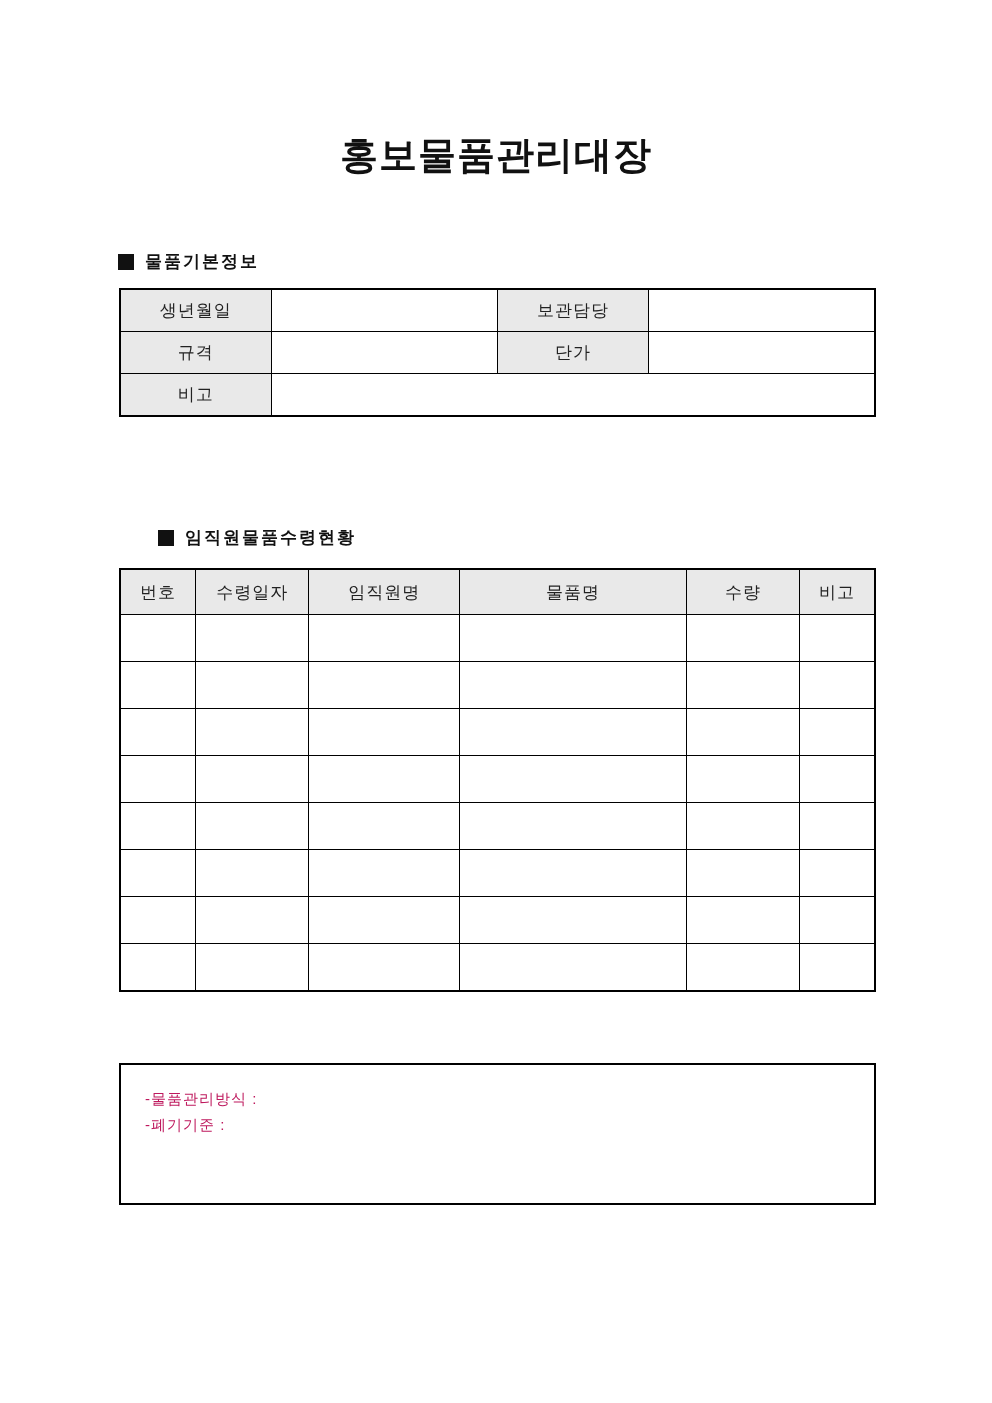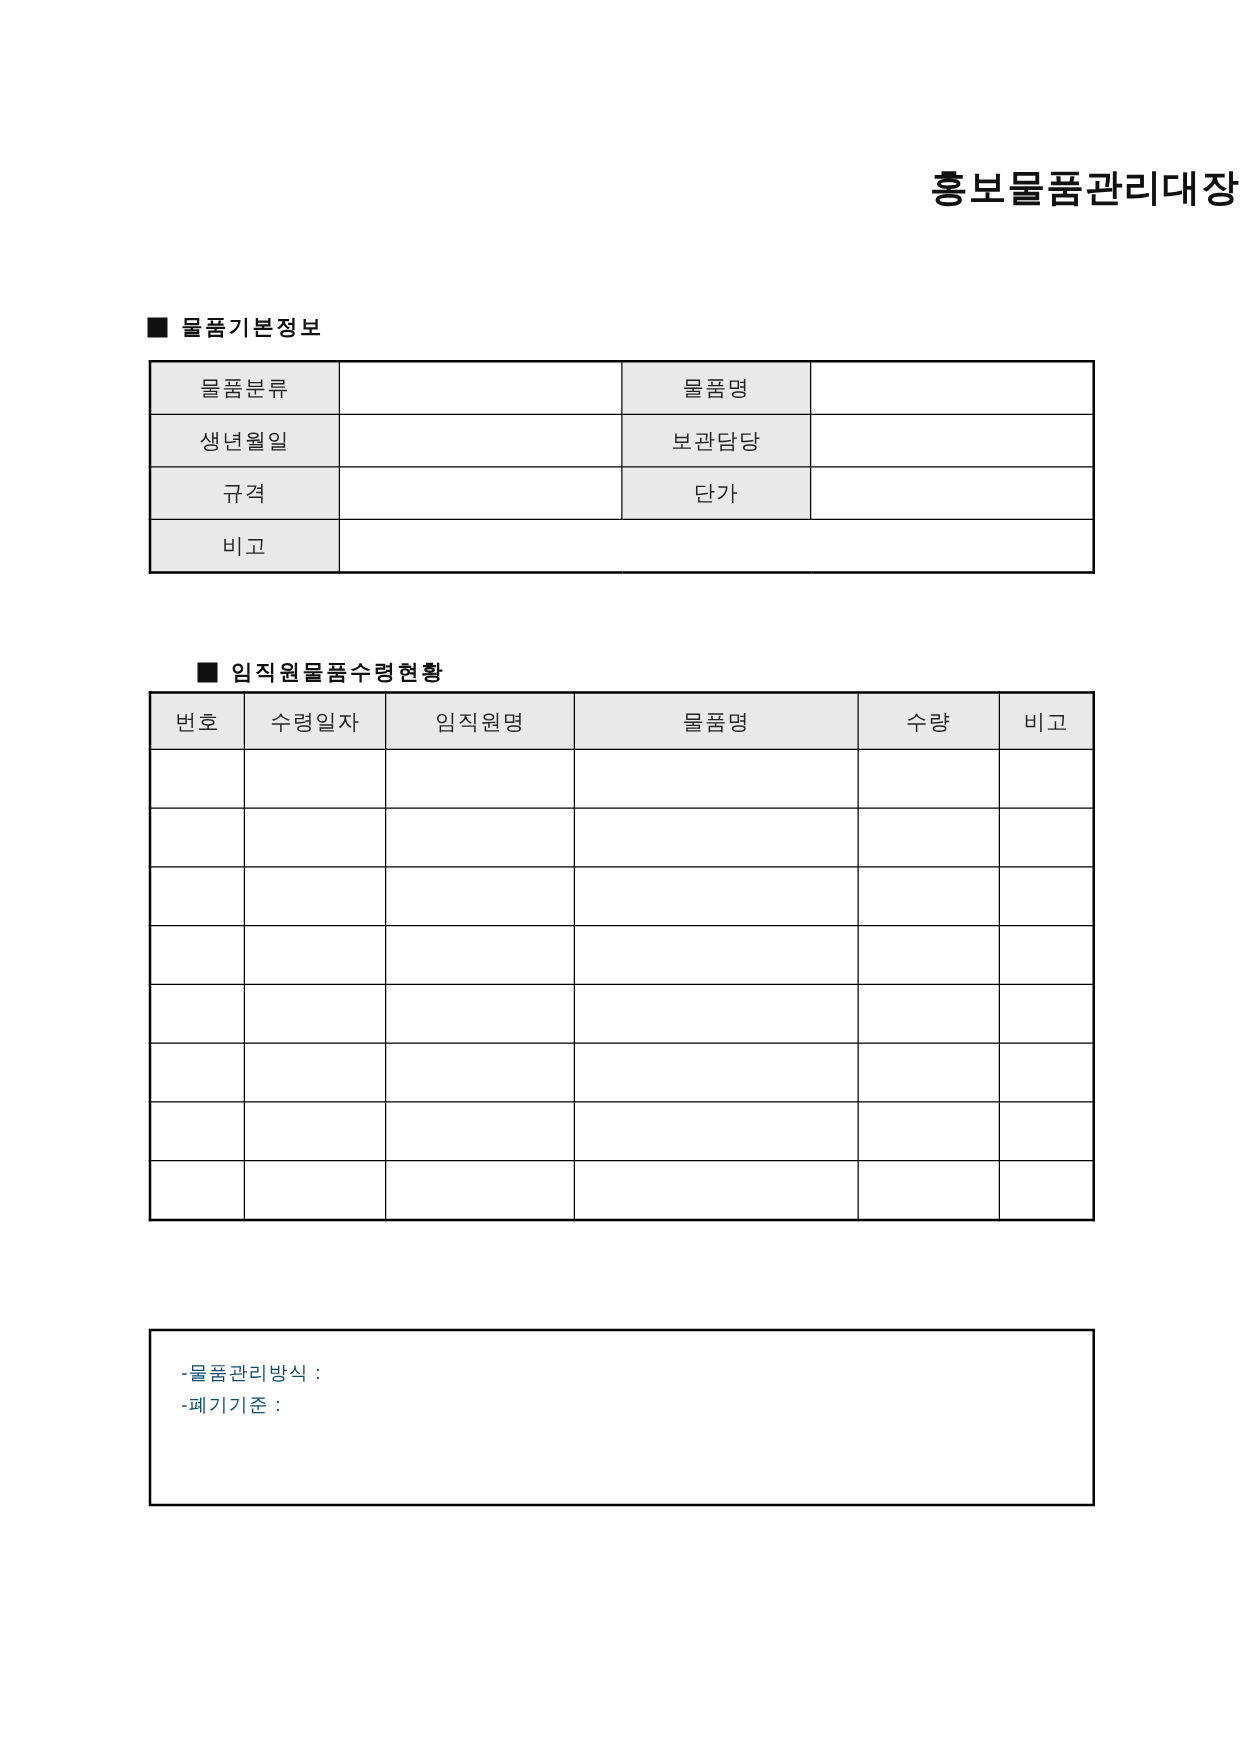--- a/index.html
+++ b/index.html
@@ -14,22 +14,22 @@
     font-family: "Liberation Sans", "DejaVu Sans", sans-serif;
     color: #222222;
   }
 
   
   .doc-title {
     position: absolute;
     top: 130px;
     left: 0;
     width: 100%;
-    text-align: right;
-    font-size: 30px;
+    text-align: center;
+    font-size: 38px;
     font-weight: bold;
     letter-spacing: 1px;
     color: #111111;
   }
 
   
   .section-header {
     position: absolute;
     left: 118px;
     display: flex;
@@ -72,40 +72,40 @@
   .label-cell, th {
     background: #e9e9e9;
   }
   .value-cell {
     background: #ffffff;
   }
 
   .basic-info-table { top: 288px; }
   .basic-info-table td { height: 41px; }
 
-  .receipt-table { top: 553px; }
+  .receipt-table { top: 568px; }
   .receipt-table th { height: 44px; }
   .receipt-table td { height: 46px; }
 
   
   .notes-box {
     position: absolute;
     left: 119px;
     top: 1063px;
     width: 757px;
     height: 142px;
     box-sizing: border-box;
     border: 2px solid #000000;
     padding: 21px 24px;
   }
   .note-line {
     font-size: 15px;
     line-height: 26px;
     letter-spacing: 1px;
-    color: #0c4a6e;
+    color: #be185d;
     white-space: pre;
   }
 </style>
 </head>
 <body>
 
 <div class="doc-title">홍보물품관리대장</div>
 
 <div class="section-header first">
   <span class="square-marker"></span>
@@ -113,26 +113,20 @@
 </div>
 
 <table class="basic-info-table">
   <colgroup>
     <col style="width:20%">
       <col style="width:30%">
       <col style="width:20%">
       <col style="width:30%">
   </colgroup>
   <tbody>
-    <tr>
-      <td class="label-cell">물품분류</td>
-      <td class="value-cell"></td>
-      <td class="label-cell">물품명</td>
-      <td class="value-cell"></td>
-    </tr>
     <tr>
       <td class="label-cell">생년월일</td>
       <td class="value-cell"></td>
       <td class="label-cell">보관담당</td>
       <td class="value-cell"></td>
     </tr>
     <tr>
       <td class="label-cell">규격</td>
       <td class="value-cell"></td>
       <td class="label-cell">단가</td>

